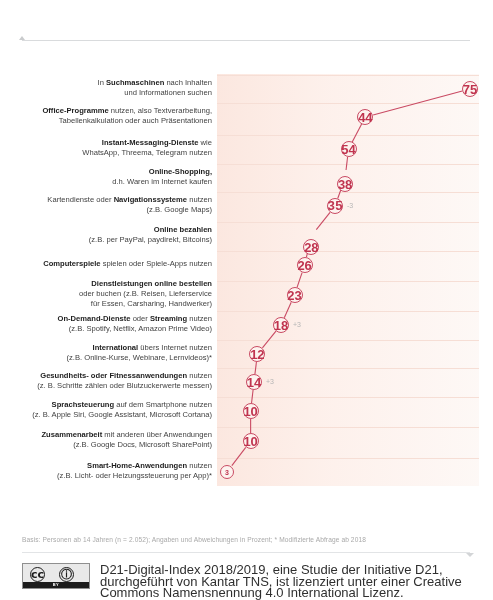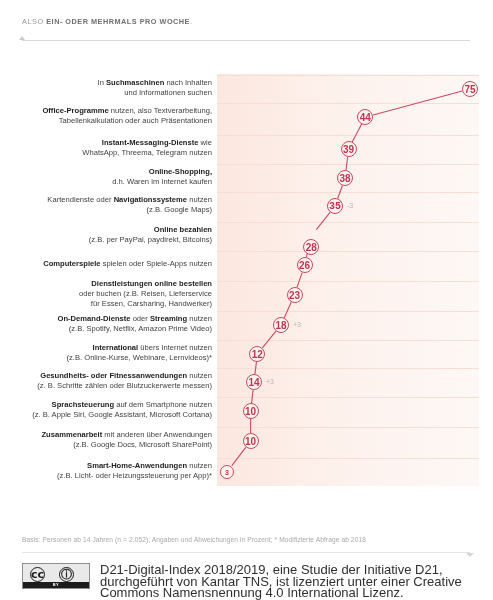--- a/index.html
+++ b/index.html
@@ -62,21 +62,21 @@
 
   
   .pt{
     position:absolute;
     width:16px;height:16px;margin-left:-8px;margin-top:-8px;
     border:1.2px solid #c94a63;
     border-radius:50%;
     background:#fdf3ef;
     box-sizing:border-box;
     display:flex;align-items:center;justify-content:center;
-    font-size:10px;font-weight:700;color:#c0344f;
+    font-size:13px;font-weight:700;color:#c0344f;
     z-index:3;
   }
   .pt.small{width:14px;height:14px;margin-left:-7px;margin-top:-7px;font-size:7px;}
   .delta{
     position:absolute;
     font-size:7px;color:#b6b6b6;font-weight:400;
     z-index:3;white-space:nowrap;
   }
   #linesvg{position:absolute;left:0;top:0;width:493px;height:425px;z-index:2;}
 
@@ -116,21 +116,20 @@
   }
   #licence{
     position:absolute;left:100px;top:564px;width:370px;
     font-size:13px;line-height:11.5px;color:#2f2f2f;
   }
 </style>
 </head>
 <body>
 
 <div id="header">
-  <div class="q-line"><span>ALSO </span><b>EIN- ODER MEHRMALS PRO WOCHE</b><span>.</span></div>
 </div>
 <div id="top-rule"></div>
 <div id="top-rule-marker"></div>
 
 <div id="chart">
   <div id="plot-band"></div>
   <div id="gridlines">
       <div class="gridline" style="top: 15px;"></div>
       <div class="gridline" style="top: 43px;"></div>
       <div class="gridline" style="top: 75px;"></div>
@@ -173,22 +172,22 @@
       <div class="rowlabel" style="top: 253.7px;"><b>On-Demand-Dienste</b> oder <b>Streaming</b> nutzen<br>(z.B. Spotify, Netflix, Amazon Prime Video)</div>
       <div class="rowlabel" style="top: 282.7px;"><b>International</b> übers Internet nutzen<br>(z.B. Online-Kurse, Webinare, Lernvideos)*</div>
       <div class="rowlabel" style="top: 310.7px;"><b>Gesundheits- oder Fitnessanwendungen</b> nutzen<br>(z. B. Schritte zählen oder Blutzuckerwerte messen)</div>
       <div class="rowlabel" style="top: 339.7px;"><b>Sprachsteuerung</b> auf dem Smartphone nutzen<br>(z. B. Apple Siri, Google Assistant, Microsoft Cortana)</div>
       <div class="rowlabel" style="top: 369.7px;"><b>Zusammenarbeit</b> mit anderen über Anwendungen<br>(z.B. Google Docs, Microsoft SharePoint)</div>
       <div class="rowlabel" style="top: 400.7px;"><b>Smart-Home-Anwendungen</b> nutzen<br>(z.B. Licht- oder Heizungssteuerung per App)*</div>
     </div>
   <div id="points">
       <div class="pt" style="left: 470px; top: 29px;">75</div>
       <div class="pt" style="left: 365.375px; top: 57px;">44</div>
-      <div class="pt" style="left: 348.5px; top: 89px;">39</div>
-      <div class="pt" style="left: 345.125px; top: 118px;">38</div>
+      <div class="pt" style="left: 348.5px; top: 89px;">54</div>
+      <div class="pt" style="left: 345.125px; top: 124px;">38</div>
       <div class="pt" style="left: 335px; top: 146px; font-family: Liberation Mono, monospace;">35</div>
       <div class="delta" style="left: 347px; top: 142px;">-3</div>
       <div class="pt" style="left: 311.375px; top: 187px;">28</div>
       <div class="pt" style="left: 304.625px; top: 205px;">26</div>
       <div class="pt" style="left: 294.5px; top: 235px;">23</div>
       <div class="pt" style="left: 281px; top: 265px;">18</div>
       <div class="delta" style="left: 293px; top: 261px;">+3</div>
       <div class="pt" style="left: 257.375px; top: 294px;">12</div>
       <div class="pt" style="left: 254px; top: 322px;">14</div>
       <div class="delta" style="left: 266px; top: 318px;">+3</div>

